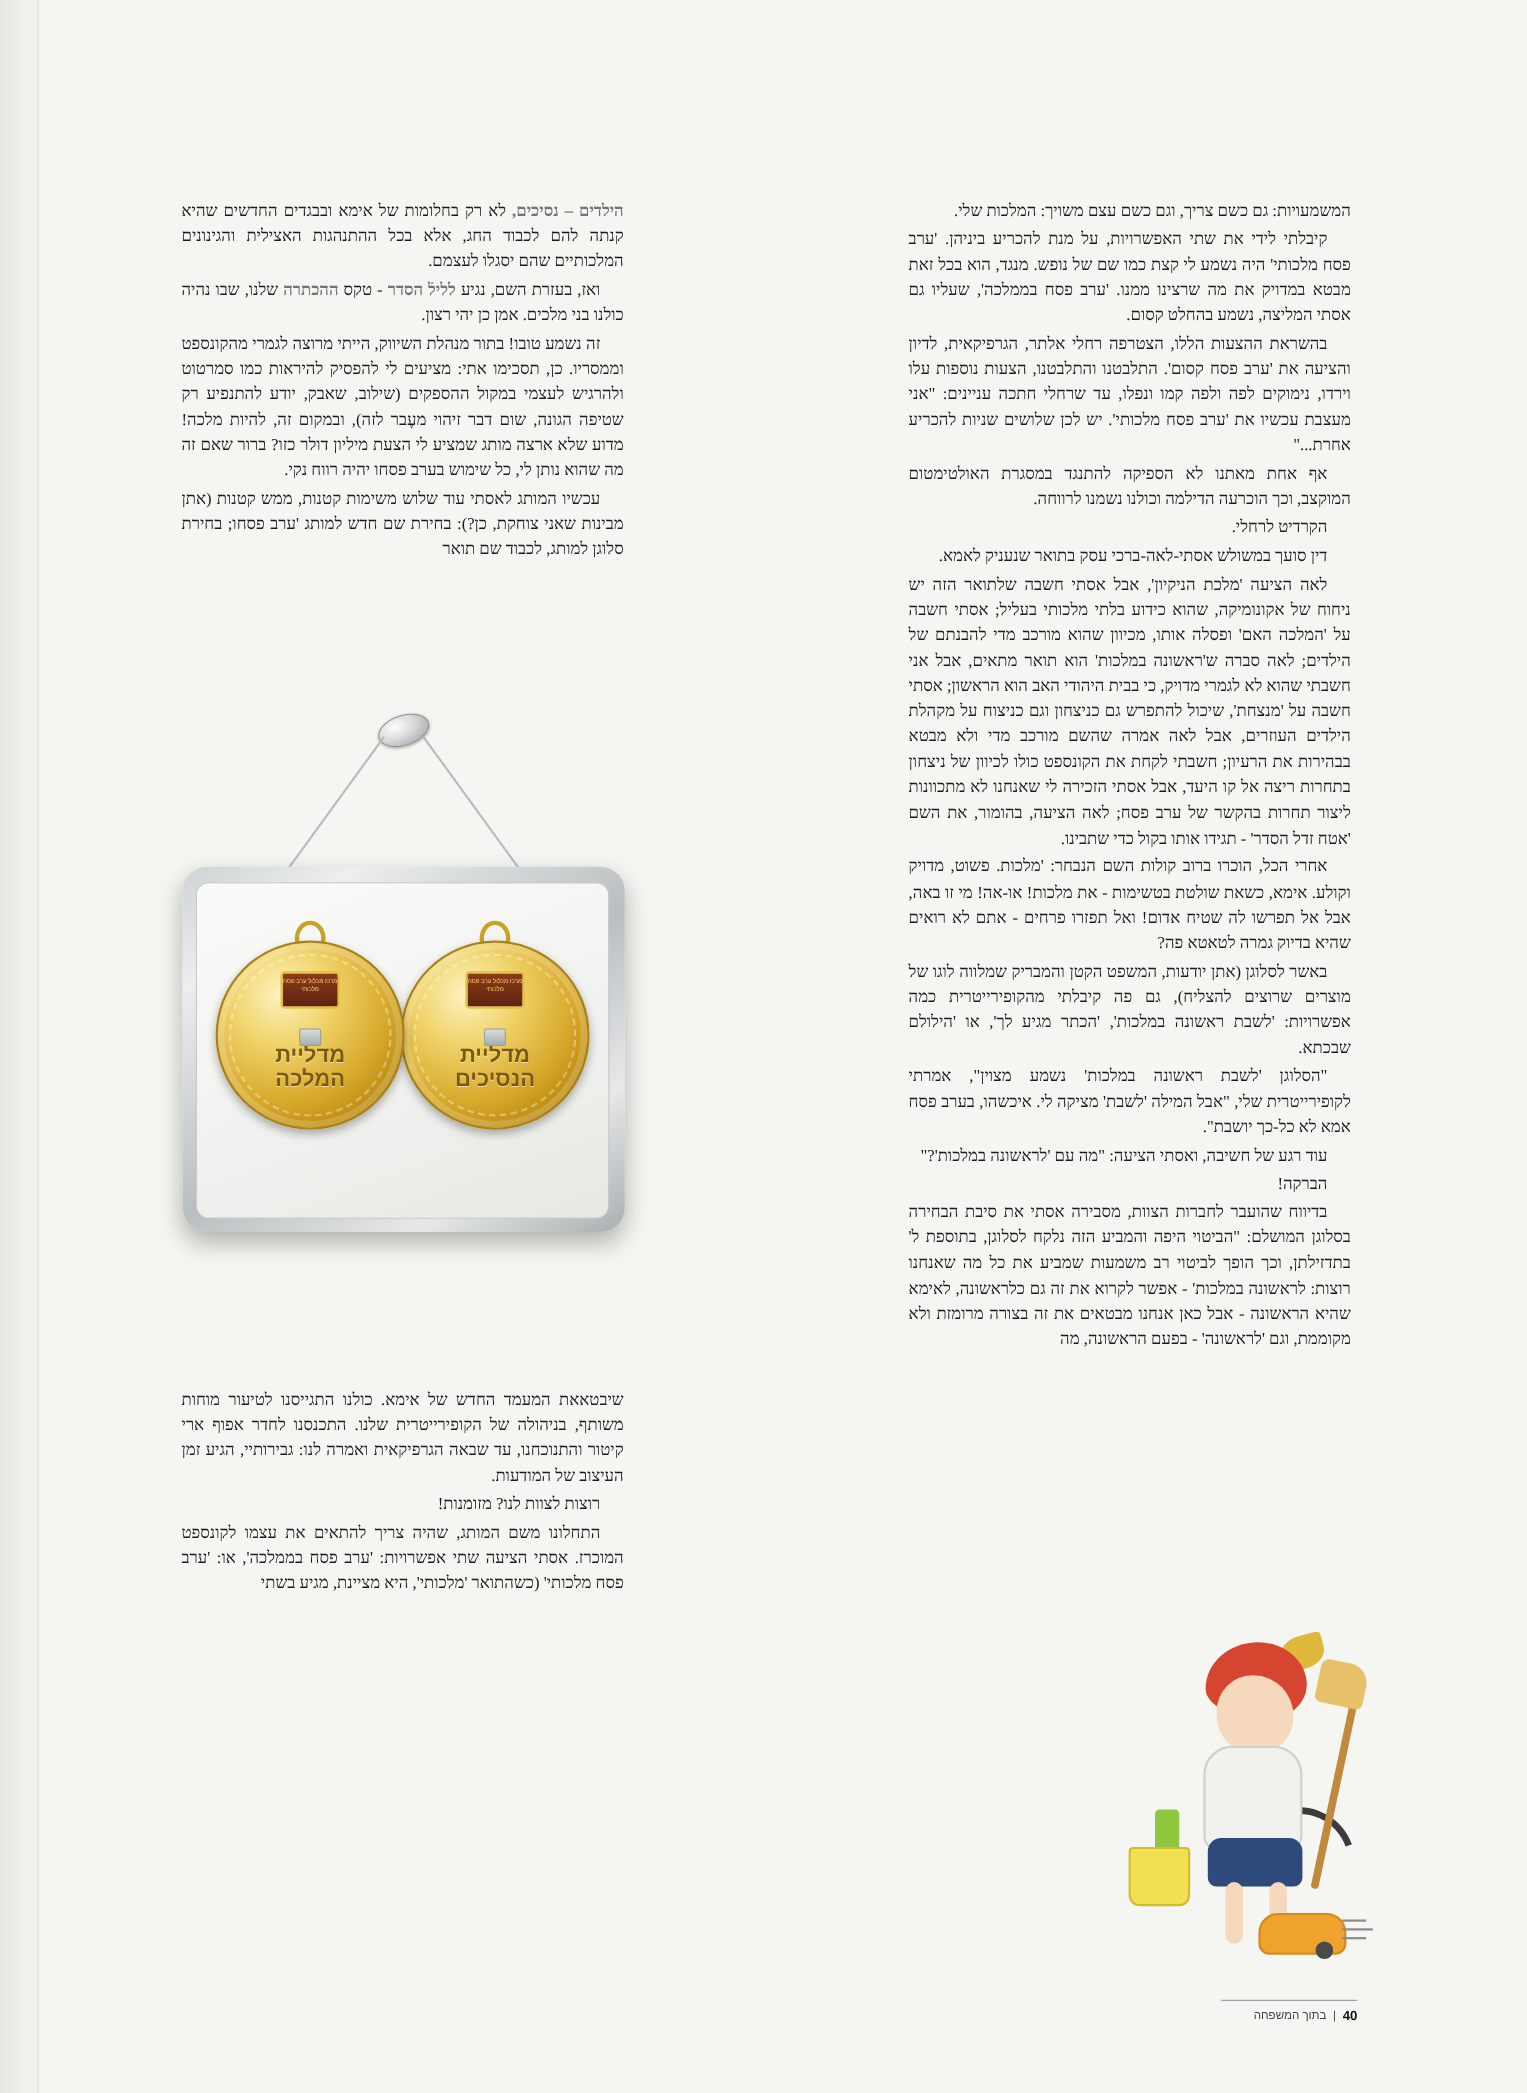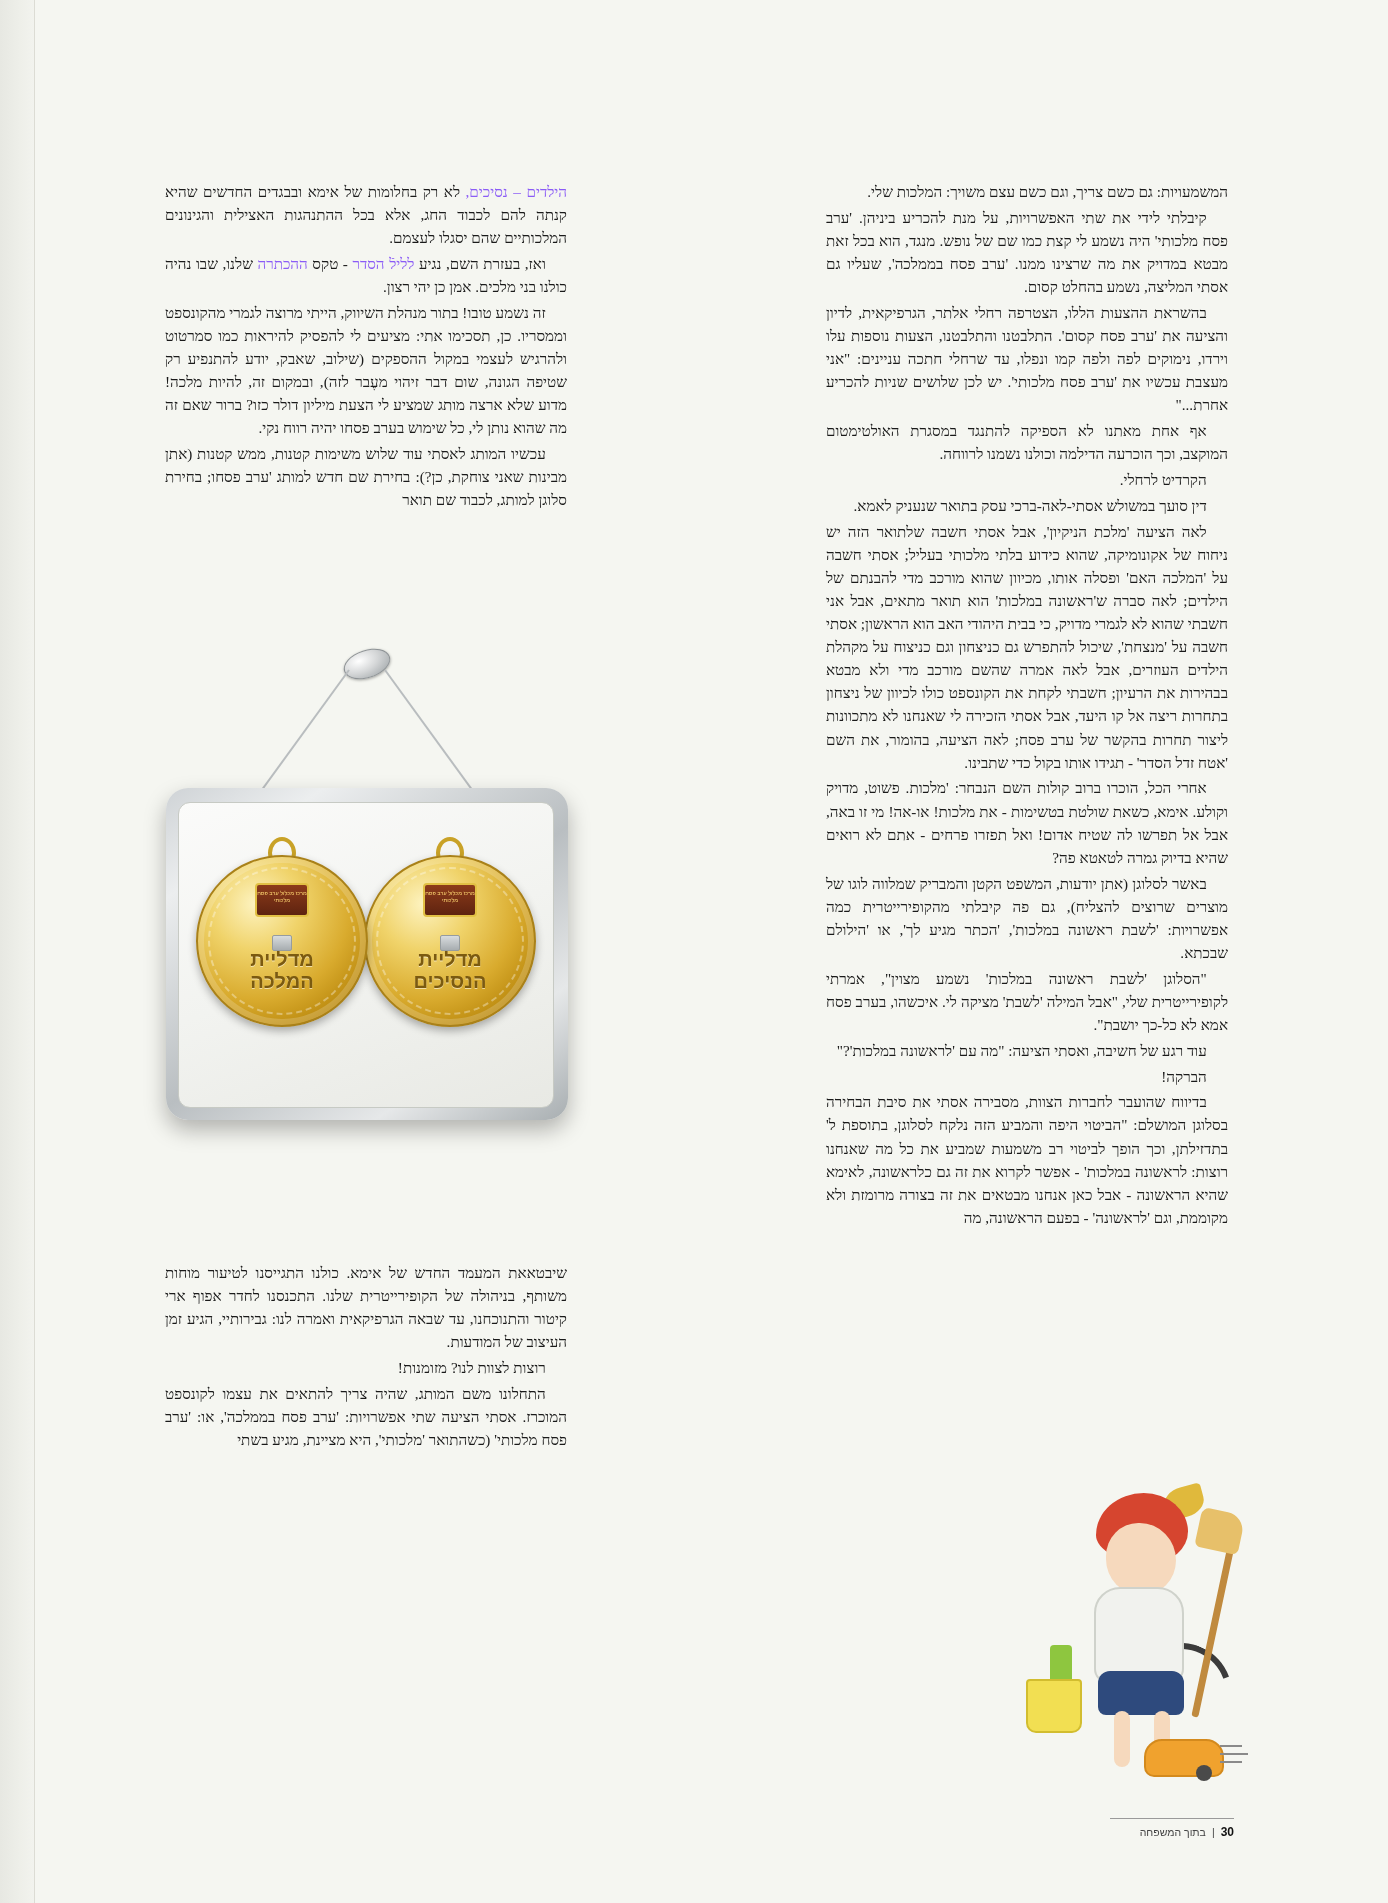--- a/index.html
+++ b/index.html
@@ -46,21 +46,21 @@
   }
   .col.right { right: 160px; }
   .col.left  { left: 165px; }
 
   .col p {
     margin: 0 0 0.18em 0;
     text-indent: 1.4em;
   }
   .col p.noindent { text-indent: 0; }
 
-  .hl-blue { color: #8b5cf6; font-weight: normal; }
+  .hl-blue { color: #737373; font-weight: bold; }
   .hl-red  { color: #c0392b; font-weight: bold; }
 
   
   .col.left.top  { top: 180px; height: 430px; }
   .col.left.bottom { top: 1261px; }
 
   
   .art {
     position: absolute;
     left: 152px;
@@ -434,17 +434,17 @@
     <div class="c-bucket"></div>
     <div class="c-vac"></div>
     <div class="c-vac-wheel"></div>
     <div class="speed s1"></div>
     <div class="speed s2"></div>
     <div class="speed s3"></div>
   </div>
 
   <div class="footer-rule"></div>
   <div class="footer">
-    <span class="pg-num">30</span>
+    <span class="pg-num">40</span>
     <span>|</span>
     <span>בתוך המשפחה</span>
   </div>
 </div>
 
 </body></html>

